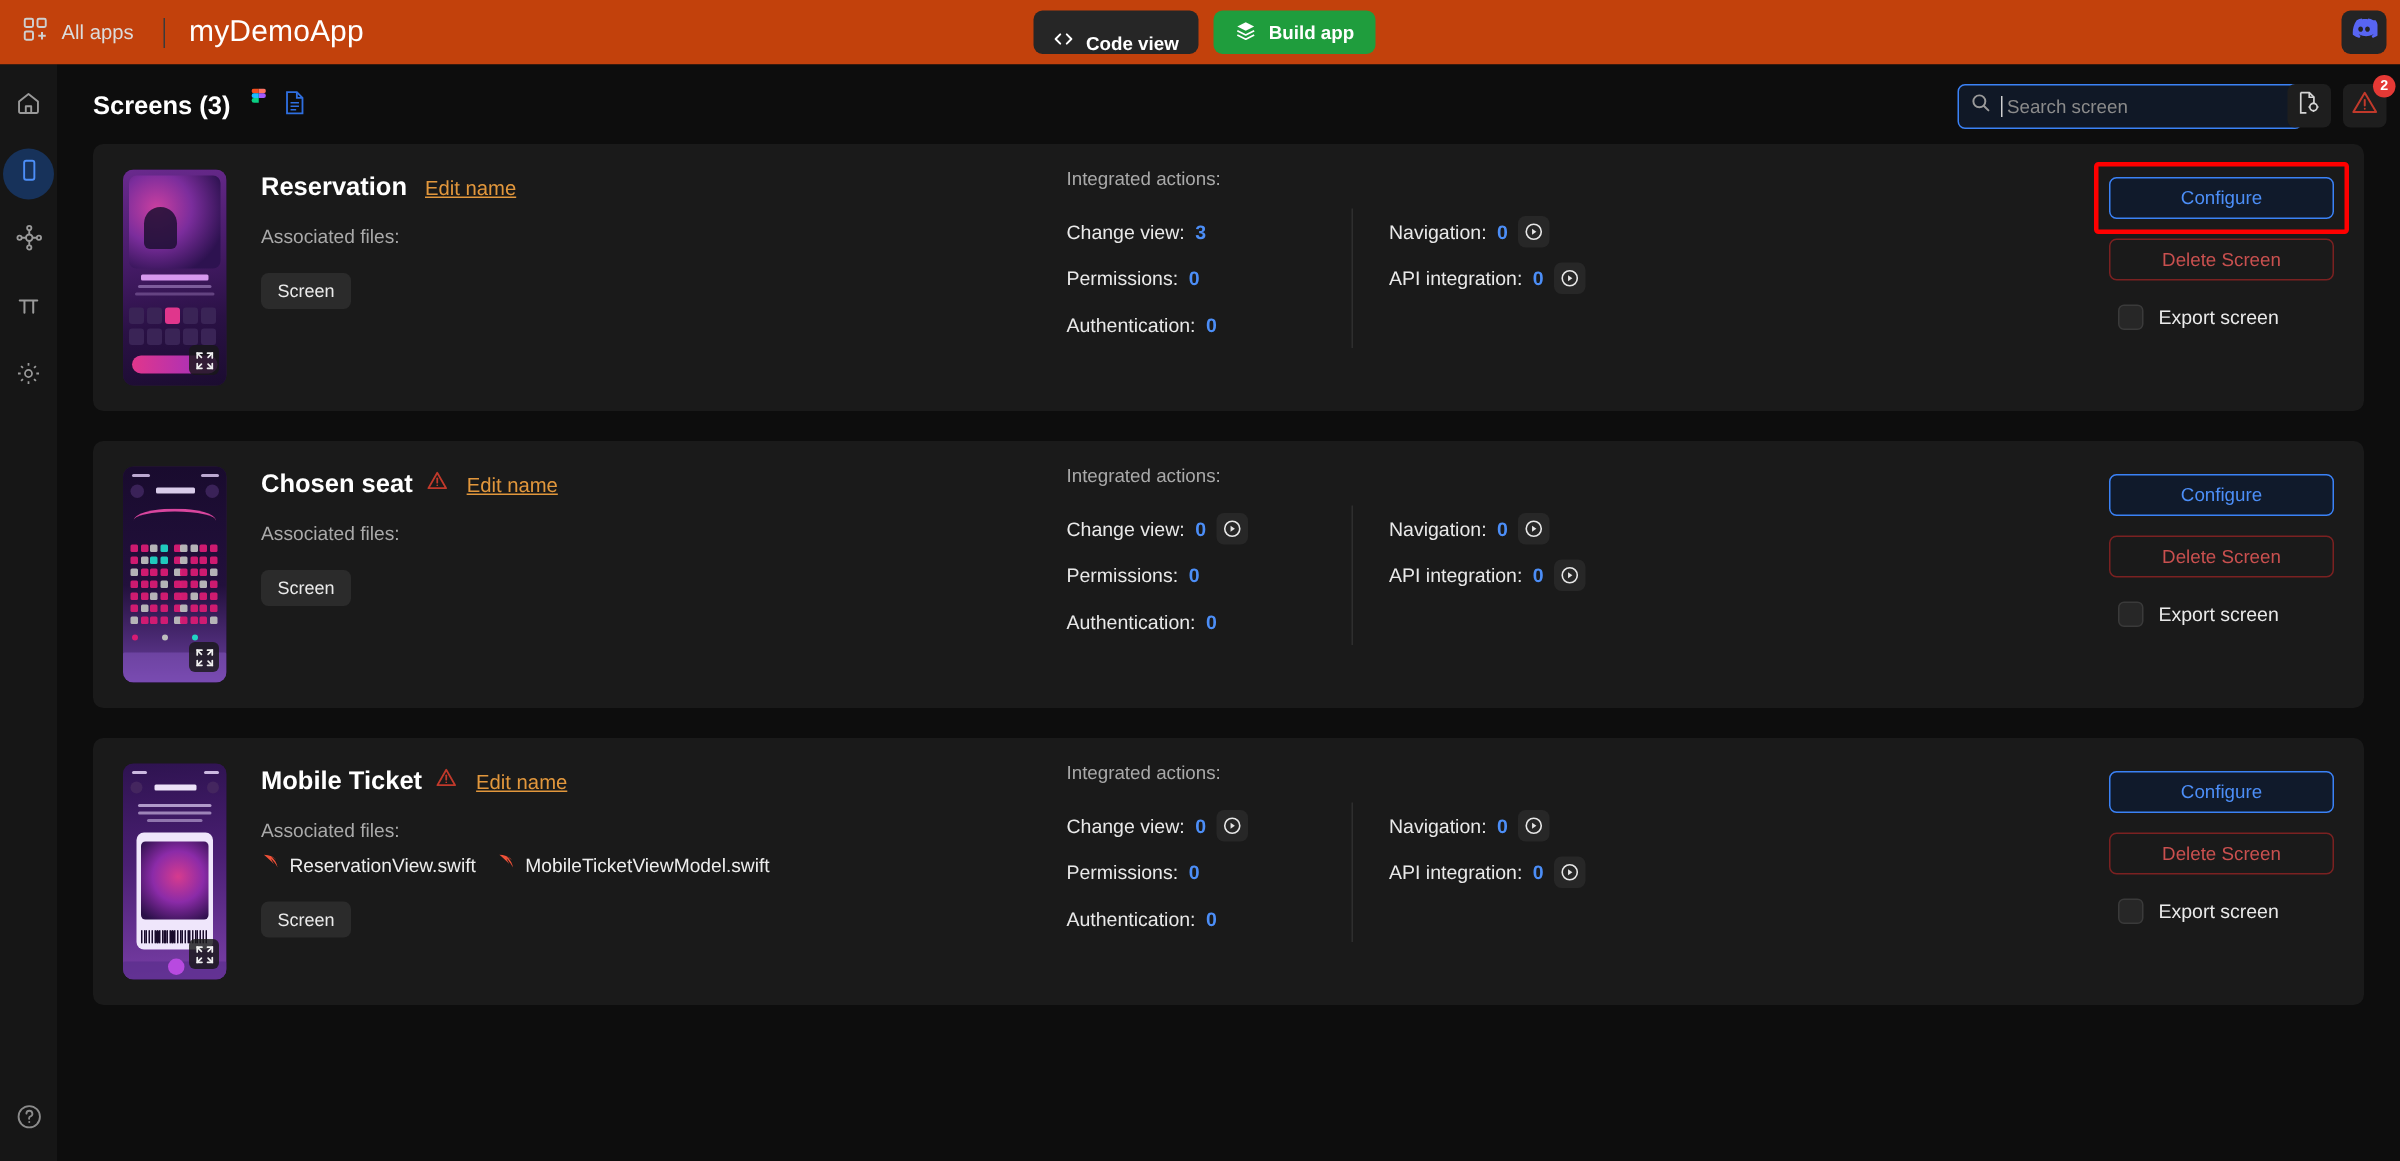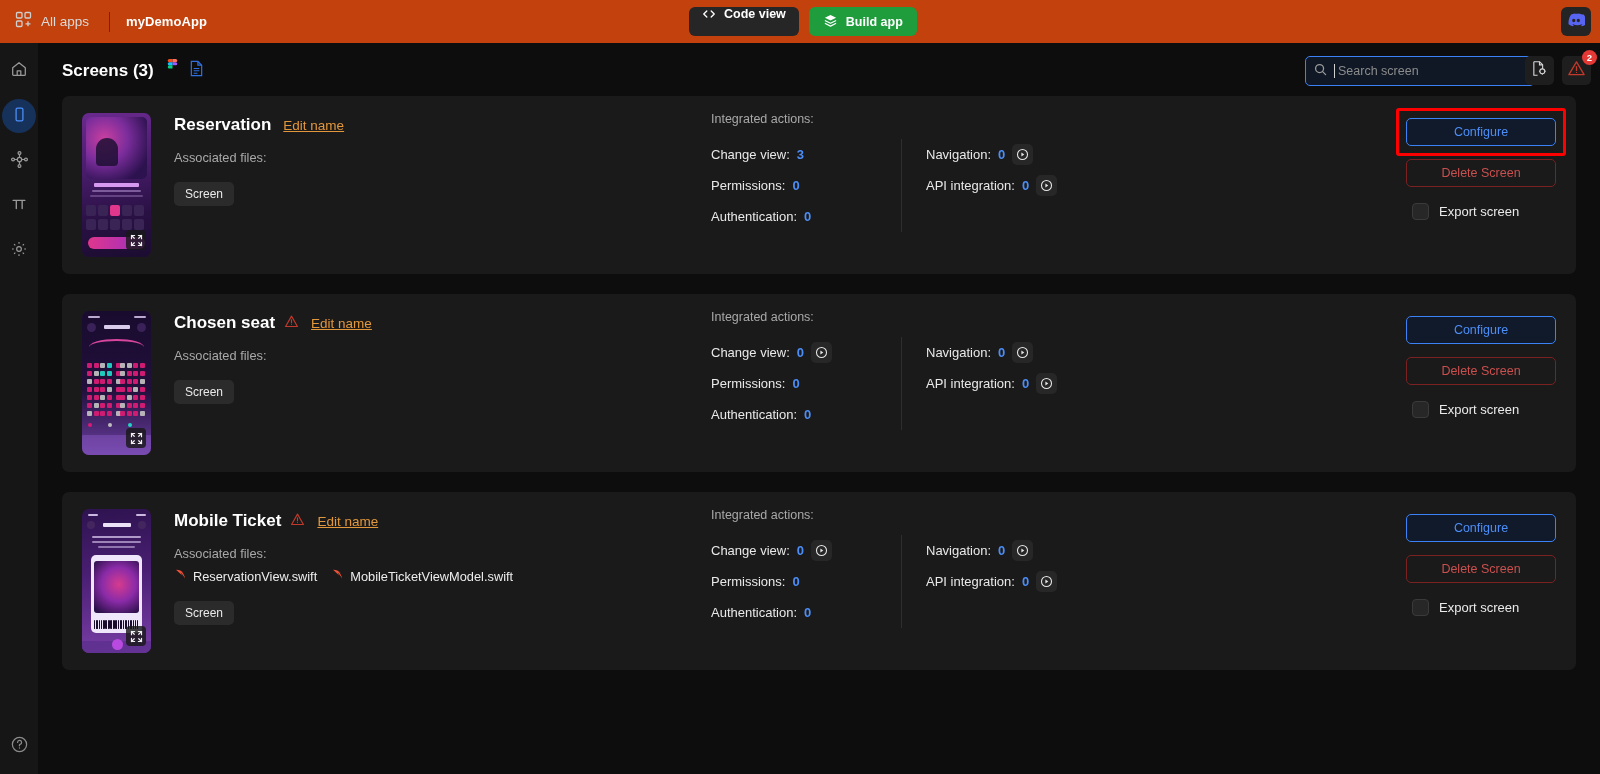--- a/index.html
+++ b/index.html
@@ -19,27 +19,27 @@
   }
   .allapps {
     display: flex; align-items: center; gap: 9px;
     margin-left: 9px; padding: 4px 6px; border-radius: 5px;
     cursor: pointer;
   }
   .allapps-label { font-size: 13.5px; color: #dcdcdc; }
   .topdivider {
     width: 1px; height: 20px; background: #3a3a3a; margin: 0 16px 0 14px;
   }
-  .appname { font-size: 13px; font-weight: bold; color: #ffffff; letter-spacing: .1px;}
+  .appname { font-size: 20px; font-weight: normal; color: #ffffff; letter-spacing: .1px;}
   .topcenter {
     position: absolute; left: 689px; top: 7px;
     display: flex; gap: 10px; align-items: center;
   }
   .btn-codeview {
-    display: flex; align-items: flex-start; gap: 8px;
+    display: flex; align-items: flex-end; gap: 8px;
     background: #262626; border: none; border-radius: 6px;
     height: 29px; padding: 0 13px;
     color: #ffffff; font-size: 12.5px; font-weight: bold;
     font-family: "Liberation Sans", sans-serif; cursor: pointer;
   }
   .btn-buildapp {
     display: flex; align-items: center; gap: 8px;
     background: #1f9d3d; border: none; border-radius: 6px;
     height: 29px; padding: 0 14px;
     color: #ffffff; font-size: 12.5px; font-weight: bold;

